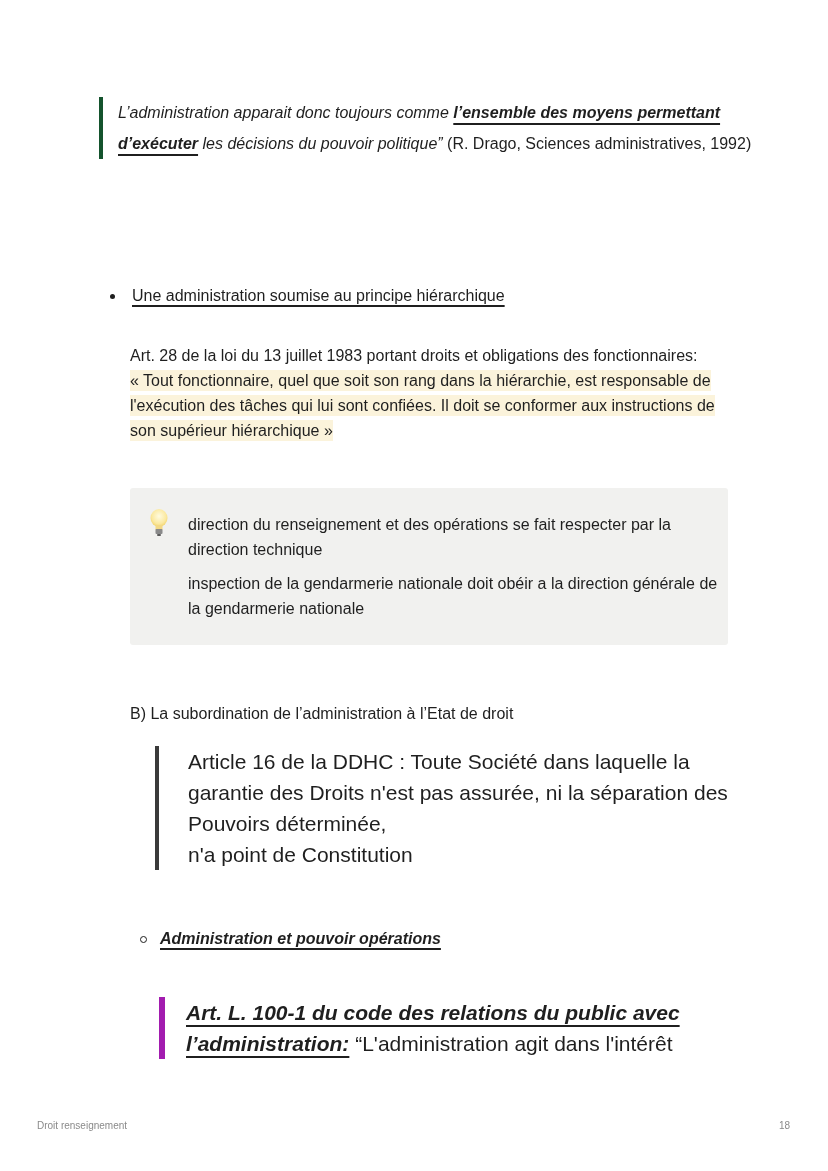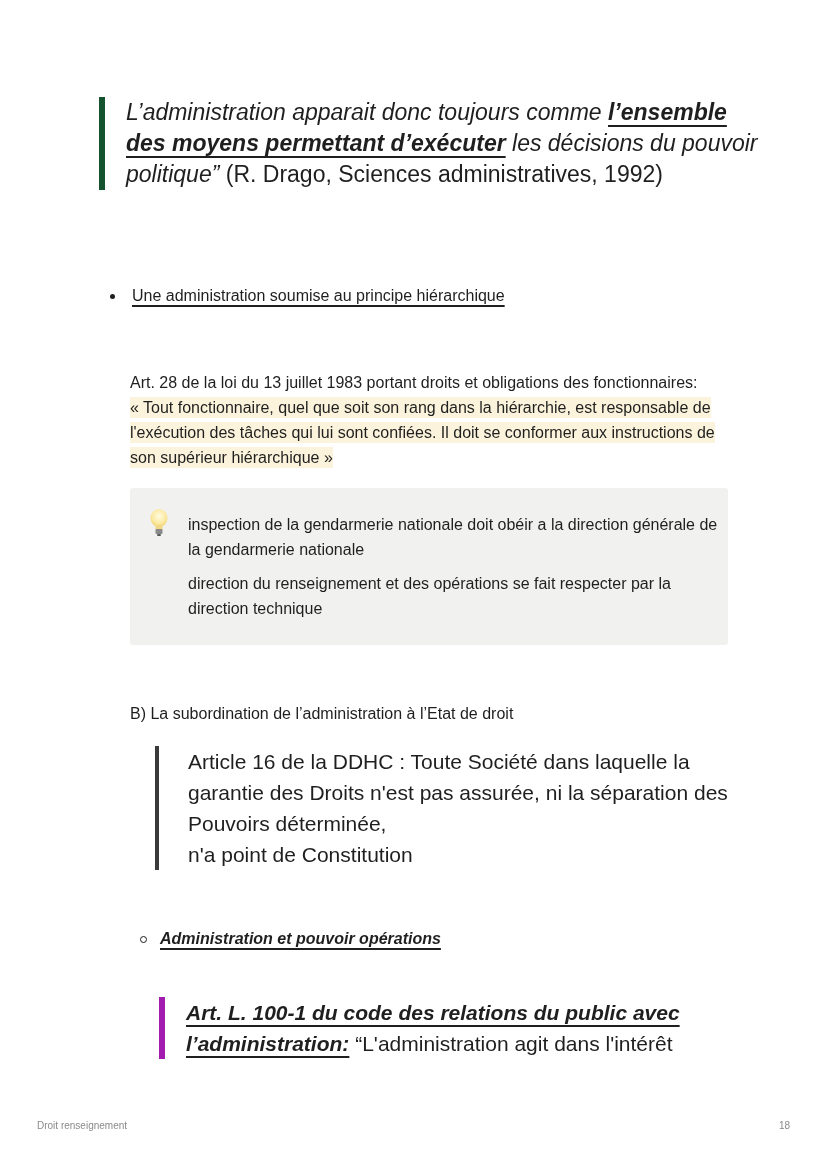--- a/index.html
+++ b/index.html
@@ -14,23 +14,23 @@
       overflow: hidden;
       font-family: "Liberation Sans", "DejaVu Sans", sans-serif;
       color: #1f1f1f;
     }
     .abs { position: absolute; }
 
     
     .quote1 {
       left: 99px; top: 97px;
       width: 640px;
-      border-left: 6px solid #14532d;
-      padding-left: 21px;
-      font-size: 23px;
+      border-left: 4px solid #14532d;
+      padding-left: 15px;
+      font-size: 16px;
       line-height: 31px;
       color: #1f1f1f;
     }
     .quote1 .it { font-style: italic; }
     .quote1 .bu {
       font-weight: bold; font-style: italic;
       text-decoration: underline;
       text-decoration-thickness: 1.5px;
       text-underline-offset: 5px;
     }
@@ -53,21 +53,20 @@
       text-decoration-thickness: 1.5px;
       text-underline-offset: 4px;
     }
 
     
     .art28 {
       left: 130px; top: 343px;
       width: 590px;
       font-size: 16px;
       line-height: 25px;
-      margin-top: 27px;
     }
     .hl {
       background: #fbf3db;
       padding: 2px 0;
     }
 
     
     .callout {
       left: 130px; top: 488px;
       width: 598px; height: 157px;
@@ -175,22 +174,22 @@
         <stop offset="70%" stop-color="#fbe9a0"></stop>
         <stop offset="100%" stop-color="#f2d36a"></stop>
       </radialGradient>
     </defs>
     <ellipse cx="10" cy="10" rx="8.5" ry="9" fill="url(#g)"></ellipse>
     <rect x="6.5" y="17" width="7" height="5" fill="#f3d985"></rect>
     <rect x="6.5" y="21" width="7" height="5" rx="1" fill="#8a8a8a"></rect>
     <rect x="8" y="26" width="4" height="2" rx="1" fill="#5a5a5a"></rect>
   </svg>
   <div class="text">
+    <p>direction du renseignement et des opérations se fait respecter par la direction technique</p>
     <p>inspection de la gendarmerie nationale doit obéir a la direction générale de la gendarmerie nationale</p>
-    <p>direction du renseignement et des opérations se fait respecter par la direction technique</p>
   </div>
 </div>
 
 <div class="abs secB">B) La subordination de l’administration à l’Etat de droit</div>
 
 <div class="abs quote2">
   <div>Article 16 de la DDHC : Toute Société dans laquelle la garantie des Droits n'est pas assurée, ni la séparation des Pouvoirs déterminée,</div>
   <div>n'a point de Constitution</div>
 </div>
 

